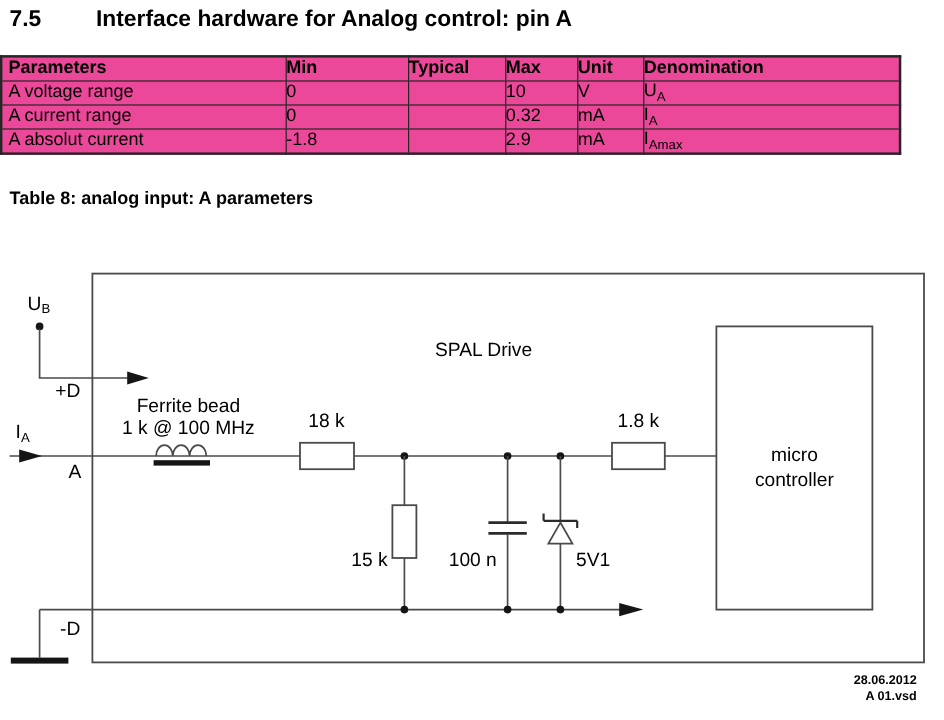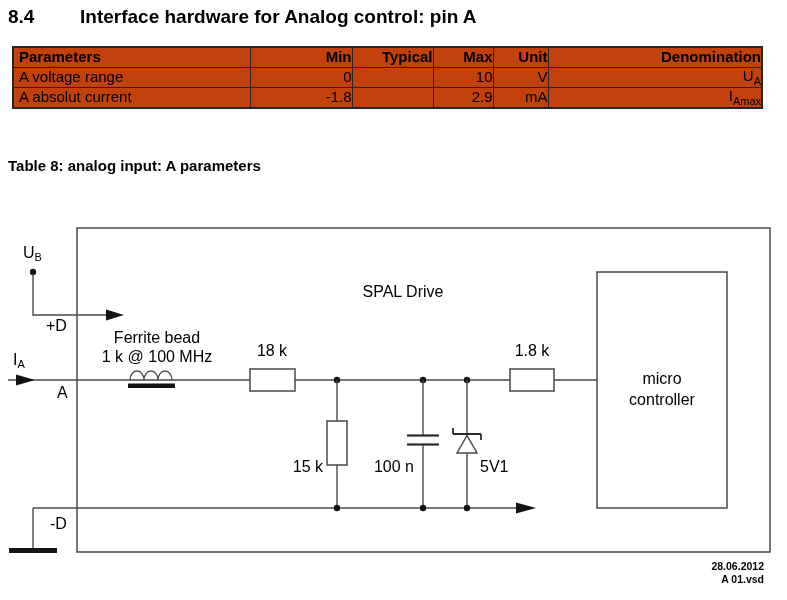--- a/index.html
+++ b/index.html
@@ -2,42 +2,42 @@
 <html><head>
 <meta charset="utf-8">
 <style>
   * { margin: 0; padding: 0; box-sizing: border-box; }
   html, body { width: 787px; height: 600px; background: #ffffff; overflow: hidden; }
   body { position: relative; font-family: "Liberation Sans", sans-serif; color: #000; }
 
   .heading { position: absolute; left: 8px; top: 6px; font-size: 19px; font-weight: bold; white-space: nowrap; }
   .heading .num { display: inline-block; width: 72px; }
 
-  table.params { position: absolute; left: 12px; top: 46px; width: 749px; border-collapse: collapse; table-layout: fixed; border: 2px solid #262626; background: #c2410c; }
-  table.params th, table.params td { border: 1px solid #262626; height: 20px; font-size: 15px; padding: 0; text-align: right; vertical-align: middle; line-height: 1.1; }
+  table.params { position: absolute; left: 0; top: 46px; width: 749px; border-collapse: collapse; table-layout: fixed; border: 2px solid #262626; background: #ec4899; }
+  table.params th, table.params td { border: 1px solid #262626; height: 20px; font-size: 15px; padding: 0; text-align: left; vertical-align: middle; line-height: 1.1; }
   table.params th { font-weight: bold; }
   table.params th.c0, table.params td.c0 { text-align: left; padding-left: 5px; }
   table.params sub { font-size: 11px; }
 
   .caption { position: absolute; left: 8px; top: 157px; font-size: 15px; font-weight: bold; }
 
   svg.circuit { position: absolute; left: 0; top: 0; }
   svg.circuit text { font-family: "Liberation Sans", sans-serif; font-size: 16px; fill: #000; }
   svg.circuit .sub { font-size: 11px; }
   svg.circuit .small { font-size: 10.5px; font-weight: bold; }
   .wire { stroke: #4a4a4a; stroke-width: 1.4; fill: none; }
   .box  { stroke: #4a4a4a; stroke-width: 1.5; fill: #ffffff; }
   .comp { stroke: #4a4a4a; stroke-width: 1.5; fill: #ffffff; }
   .solid { fill: #151515; stroke: none; }
 </style>
 </head>
 <body>
 
 <div class="heading">
-  <span class="num">8.4</span><span>Interface hardware for Analog control: pin A</span>
+  <span class="num">7.5</span><span>Interface hardware for Analog control: pin A</span>
 </div>
 
 <table class="params">
   <colgroup>
     <col style="width:237px">
       <col style="width:102px">
       <col style="width:81px">
     <col style="width:60px">
       <col style="width:55px">
       <col style="width:214px">
@@ -53,20 +53,28 @@
     </tr>
   </thead>
   <tbody>
     <tr>
       <td class="c0">A voltage range</td>
       <td>0</td>
       <td></td>
       <td>10</td>
       <td>V</td>
       <td><span>U</span><sub>A</sub></td>
+    </tr>
+    <tr>
+      <td class="c0">A current range</td>
+      <td>0</td>
+      <td></td>
+      <td>0.32</td>
+      <td>mA</td>
+      <td><span>I</span><sub>A</sub></td>
     </tr>
     <tr>
       <td class="c0">A absolut current</td>
       <td>-1.8</td>
       <td></td>
       <td>2.9</td>
       <td>mA</td>
       <td><span>I</span><sub>Amax</sub></td>
     </tr>
   </tbody>

